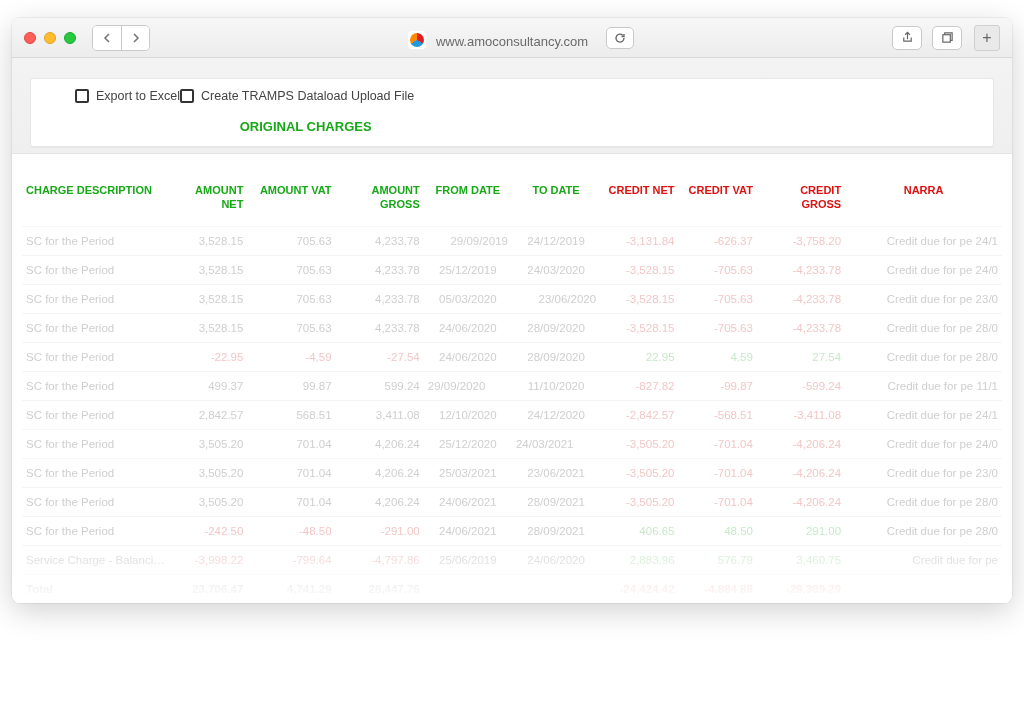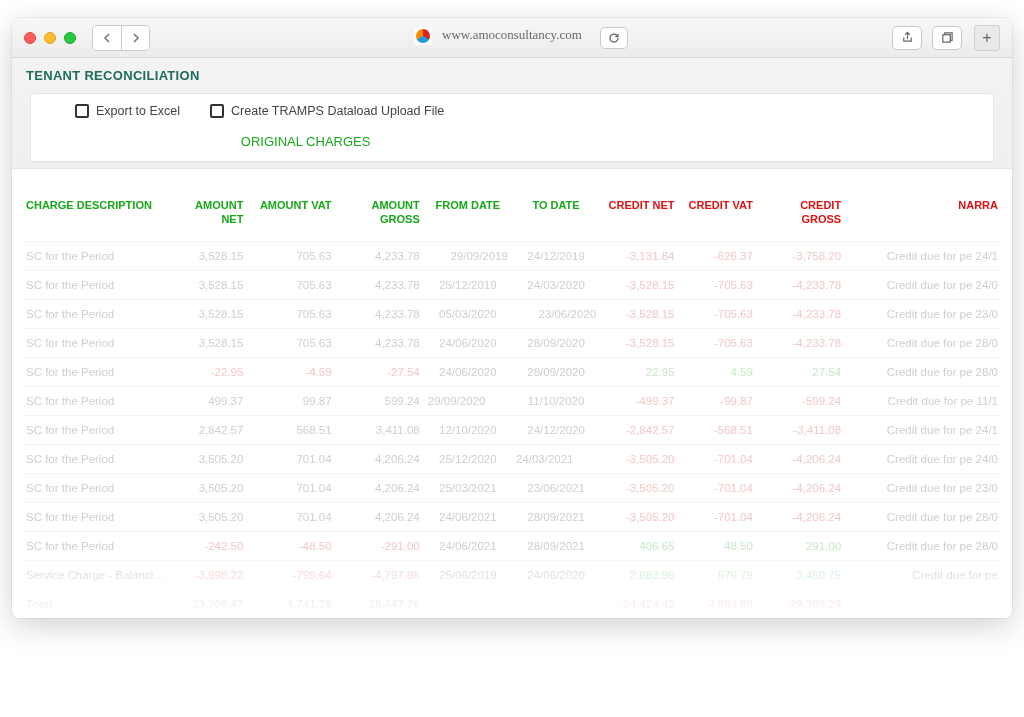--- a/index.html
+++ b/index.html
@@ -32,21 +32,21 @@
   .traffic { display:flex; gap:8px; margin-right:8px;}
   .dot { width:12px; height:12px; border-radius:50%; }
   .dot.red{background:#ff5f57;border:1px solid #e24640;}
   .dot.yellow{background:#ffbd2e;border:1px solid #e1a123;}
   .dot.green{background:#28c840;border:1px solid #1ba92f;}
   .nav-btns{display:flex;border:1px solid #c9c9c9;border-radius:5px;overflow:hidden;}
   .nav-btn{width:28px;height:24px;display:flex;align-items:center;justify-content:center;color:#777;background:#fff;}
   .nav-btn+.nav-btn{border-left:1px solid #c9c9c9;}
   .nav-btn svg{width:10px;height:10px;}
   .spacer-flex{flex:1;}
-  .addr-wrap{display:flex;align-items:flex-start;justify-content:center;flex:2;font-family:Liberation Serif, serif;}
+  .addr-wrap{display:flex;align-items:flex-end;justify-content:center;flex:2;}
   .favicon{width:18px;height:18px;background:#fff;border-radius:4px;display:flex;align-items:center;justify-content:center;margin-right:10px;}
   .favicon-inner{width:14px;height:14px;border-radius:50%;background:conic-gradient(#d22 0 120deg,#29d 120deg 240deg,#f80 240deg 360deg);}
   .addr{font-size:13px;color:#6a6a6a;}
   .reload{width:28px;height:22px;border:1px solid #c9c9c9;border-radius:5px;margin-left:18px;display:flex;align-items:center;justify-content:center;color:#666;background:#fff;}
   .reload svg{width:12px;height:12px;}
   .tb-right{display:flex;gap:10px;align-items:center;}
   .tb-btn{width:30px;height:24px;border:1px solid #c9c9c9;border-radius:5px;background:#fff;display:flex;align-items:center;justify-content:center;color:#666;}
   .tb-btn svg{width:13px;height:13px;}
   .plus-btn{width:26px;height:26px;background:#e9e9e9;border:1px solid #cfcfcf;border-radius:3px;display:flex;align-items:center;justify-content:center;color:#666;margin-left:2px;}
   
@@ -60,25 +60,25 @@
     font-size:13px;font-weight:700;color:#1f6b5f;letter-spacing:.3px;
   }
   .toolbar{
     margin:10px 4px 0;
     background:#fff;
     border:1px solid #e6e6e6;
     border-radius:3px;
     padding:10px 12px 12px;
     box-shadow:0 1px 0 rgba(0,0,0,.03);
   }
-  .toolbar-row1{display:flex;gap:30px;align-items:center;font-size:12.5px;color:#444;margin-bottom:16px;padding-left:32px;}
+  .toolbar-row1{display:flex;align-items:center;font-size:12.5px;color:#444;margin-bottom:16px;padding-left:32px;}
   .export-item{display:flex;align-items:center;gap:7px;cursor:pointer;}
   .chk{width:14px;height:14px;border:2px solid #333;border-radius:2px;display:inline-block;position:relative;}
   .section-labels{display:flex;}
-  .sec-orig{flex:0 0 56%;text-align:center;font-weight:400;font-size:13px;color:#18a818;}
+  .sec-orig{flex:0 0 56%;text-align:center;font-weight:700;font-size:13px;color:#18a818;}
   .sec-prop{flex:1;text-align:center;font-weight:700;font-size:13px;color:#d11;}
   
   .table-wrap{padding:24px 10px 0;}
   table{width:100%;border-collapse:collapse;font-size:11.5px;table-layout:fixed;}
   th{
     text-align:left;
     padding:6px 4px 14px;
     font-size:11px;
     font-weight:700;
     vertical-align:top;
@@ -153,21 +153,20 @@
             <rect x="2" y="4" width="8" height="8" fill="none" stroke="currentColor" stroke-width="1.3"></rect>
             <path d="M4 4V2h8v8h-2" fill="none" stroke="currentColor" stroke-width="1.3"></path>
           </svg>
       </div>
       <div class="plus-btn">+</div>
     </div>
   </div>
 
   <div class="page">
     <div class="page-header">
-      <div class="page-title">TENANT RECONCILIATION</div>
 
       <div class="toolbar">
         <div class="toolbar-row1">
           <div class="export-item">
             <span class="chk"></span>
             <span>Export to Excel</span>
           </div>
           <div class="export-item">
             <span class="chk"></span>
             <span>Create TRAMPS Dataload Upload File</span>
@@ -197,21 +196,21 @@
           <tr>
             <th class="green">CHARGE DESCRIPTION</th>
             <th class="green num">AMOUNT NET</th>
             <th class="green num">AMOUNT VAT</th>
             <th class="green num">AMOUNT GROSS</th>
             <th class="green" style="text-align:center">FROM DATE</th>
             <th class="green" style="text-align:center">TO DATE</th>
             <th class="red num">CREDIT NET</th>
             <th class="red num">CREDIT VAT</th>
             <th class="red num">CREDIT GROSS</th>
-            <th class="red" style="text-align:right">NARRA</th>
+            <th class="red" style="text-align:center">NARRA</th>
           </tr>
         </thead>
         <tbody id="tbody">
             <tr>
               <td>SC for the Period</td>
               <td class="num">3,528.15</td>
               <td class="num">705.63</td>
               <td class="num">4,233.78</td>
               <td style="text-align:right">29/09/2019</td>
               <td style="text-align:center">24/12/2019</td>
@@ -268,21 +267,21 @@
               <td class="num greencell">27.54</td>
               <td style="text-align:right">Credit due for pe 28/0</td>
             </tr>
             <tr>
               <td>SC for the Period</td>
               <td class="num">499.37</td>
               <td class="num">99.87</td>
               <td class="num">599.24</td>
               <td style="">29/09/2020</td>
               <td style="text-align:center">11/10/2020</td>
-              <td class="num redcell">-499.37</td>
+              <td class="num redcell">-827.82</td>
               <td class="num redcell">-99.87</td>
               <td class="num redcell">-599.24</td>
               <td style="text-align:right">Credit due for pe 11/1</td>
             </tr>
             <tr>
               <td>SC for the Period</td>
               <td class="num">2,842.57</td>
               <td class="num">568.51</td>
               <td class="num">3,411.08</td>
               <td style="text-align:center">12/10/2020</td>

